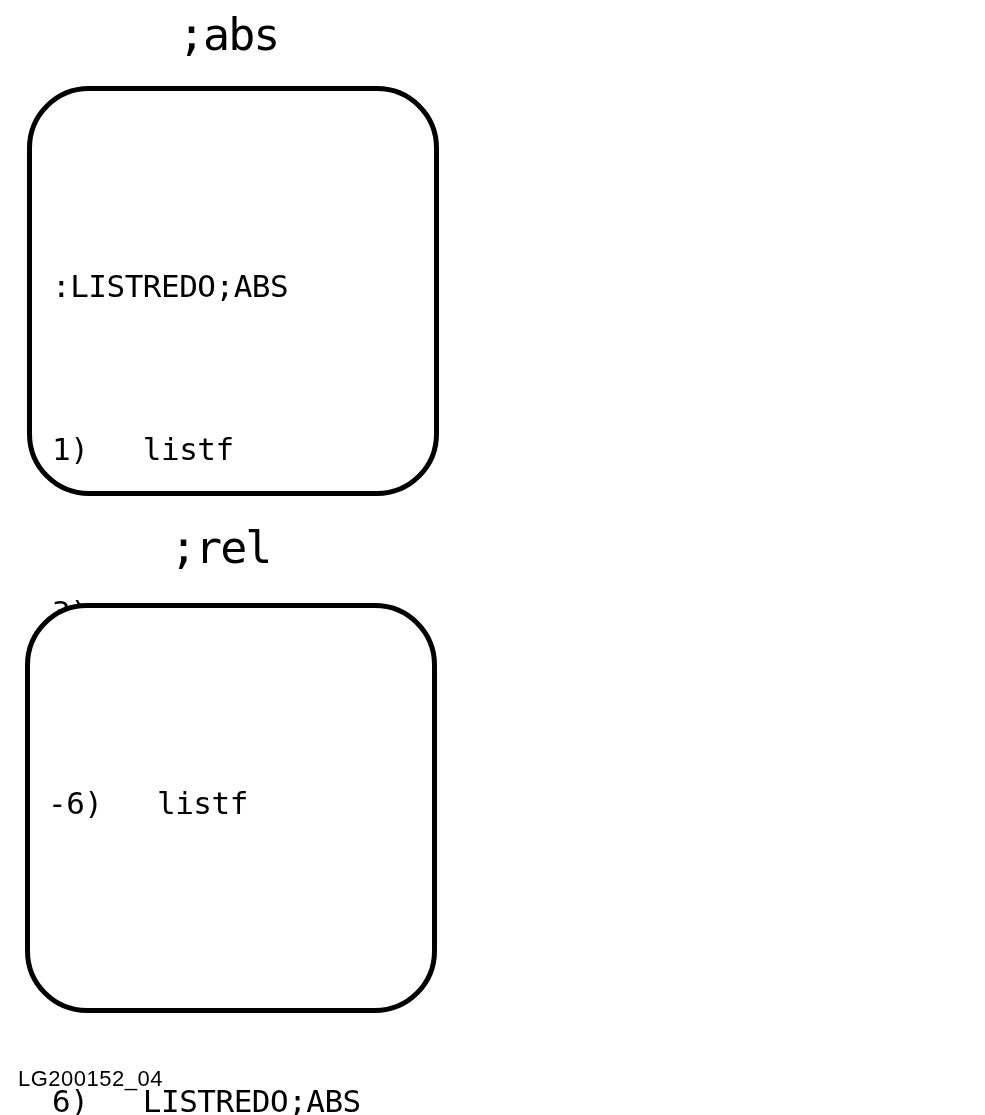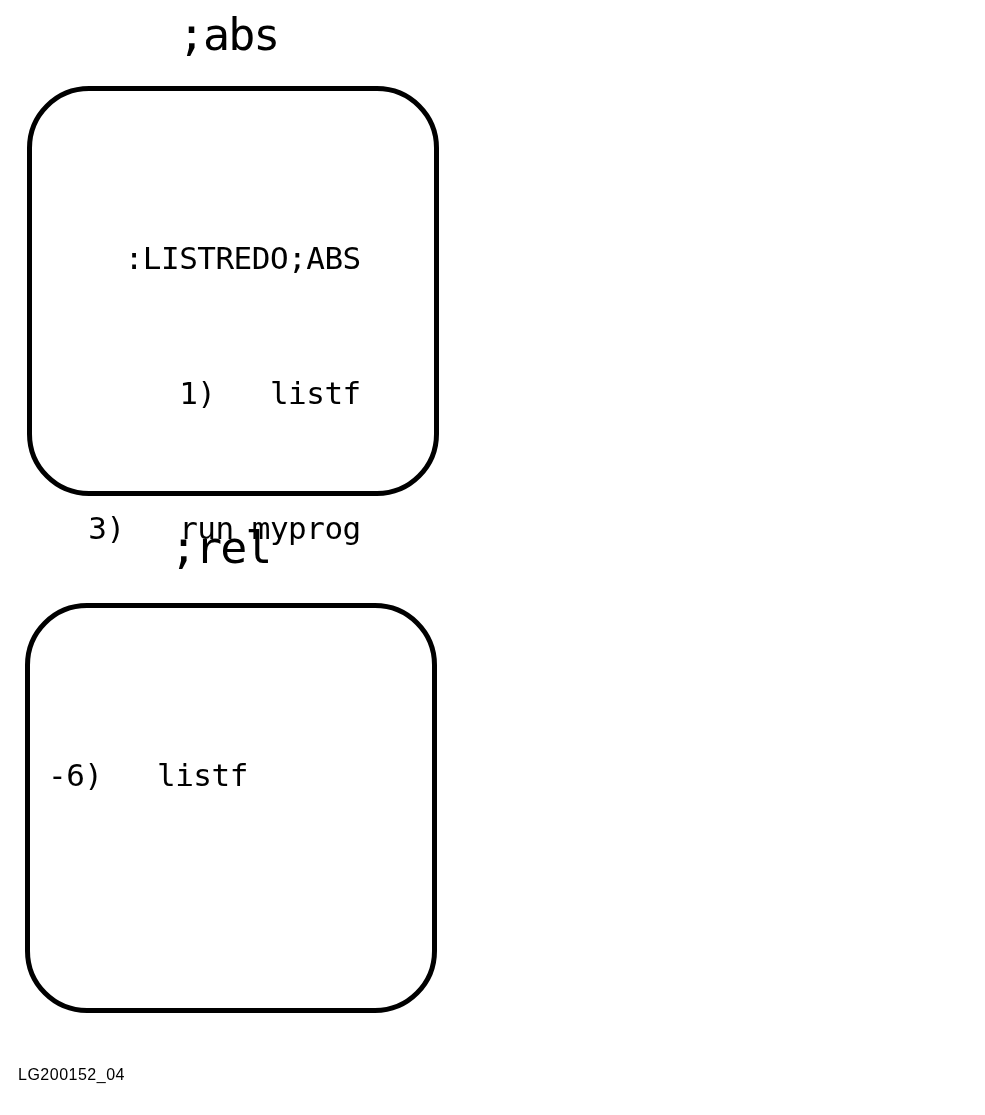--- a/index.html
+++ b/index.html
@@ -21,21 +21,20 @@
     position: absolute;
     left: 0;
     top: 0;
     width: 985px;
     height: 1115px;
   }
 
   
   .group {
     position: absolute;
-    text-align: right;
   }
 
   .group-title {
     position: absolute;
     font-family: "DejaVu Sans Mono", "Liberation Mono", monospace;
     font-size: 45px;
     font-weight: 400;
     line-height: 1;
     letter-spacing: -2px;
     color: #000000;
@@ -58,20 +57,21 @@
     font-size: 31px;
     line-height: 45px;
     letter-spacing: -0.5px;
     color: #000000;
   }
 
   .console-line {
     white-space: pre;
     display: block;
     height: 45px;
+    margin-top: 28px;
   }
 
   
   #group-abs { left: 0; top: 0; width: 470px; height: 520px; }
   #group-abs .group-title { left: 178px; top: 12px; }
   #group-abs .console-box { left: 27px; top: 86px; width: 412px; height: 410px; }
   #group-abs .console-lines { left: 52px; top: 146px; }
 
   
   #group-rel { left: 0; top: 515px; width: 470px; height: 520px; }
@@ -84,21 +84,21 @@
   #group-unn .group-title { left: 148px; top: 12px; }
   #group-unn .console-box { left: 18px; top: 90px; width: 410px; height: 412px; }
   #group-unn .console-lines { left: 68px; top: 152px; }
 
   
   #figure-caption {
     position: absolute;
     left: 18px;
     top: 1066px;
     font-family: "Liberation Sans", "DejaVu Sans", sans-serif;
-    font-size: 16px;
+    font-size: 22px;
     letter-spacing: 0.5px;
     color: #000000;
     white-space: pre;
   }
 </style>
 </head>
 <body>
 
 <div class="canvas">
 

